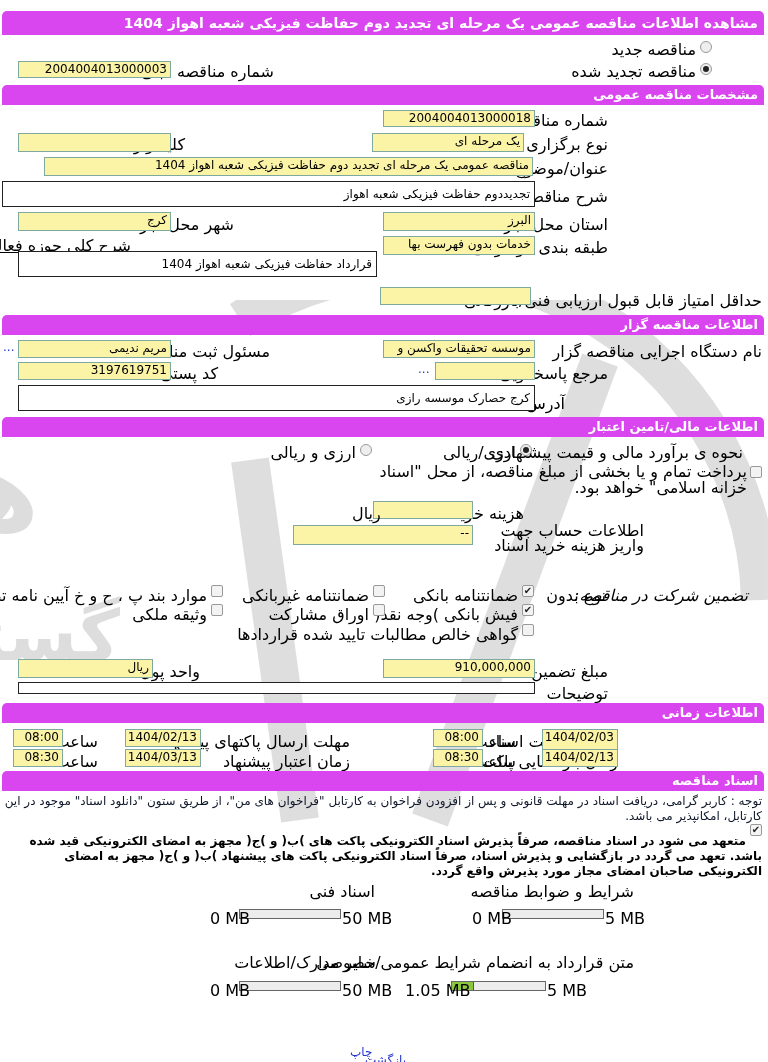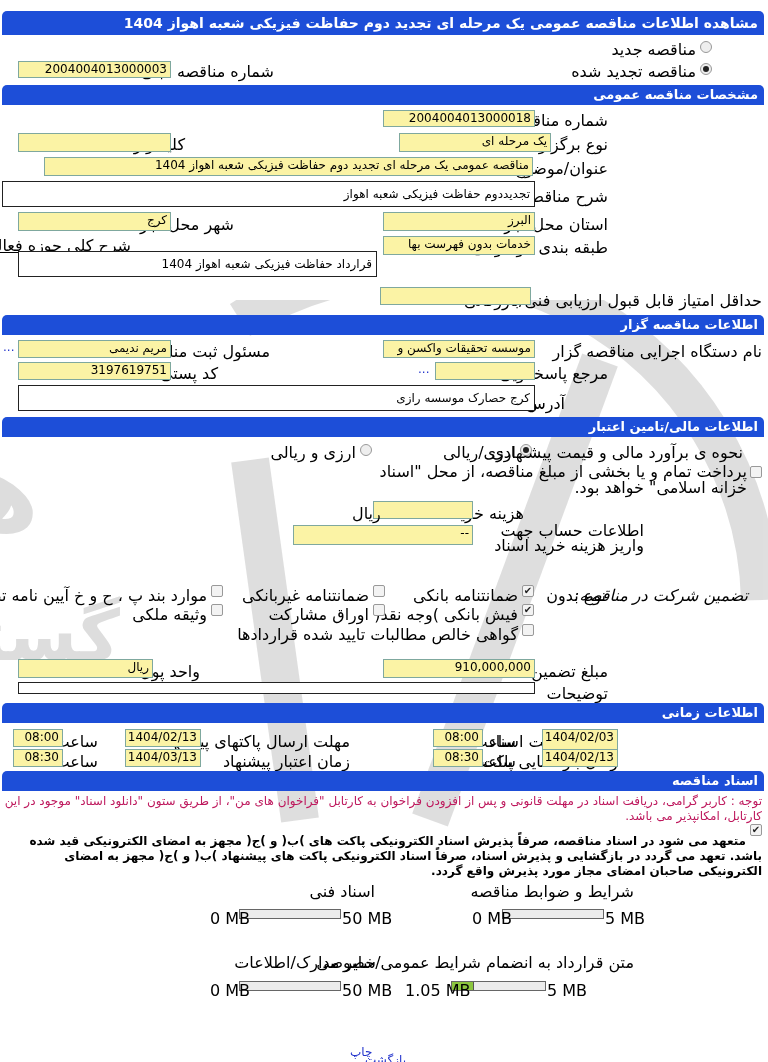--- a/index.html
+++ b/index.html
@@ -5,21 +5,21 @@
   html, body { margin:0; padding:0; }
   body {
     width:768px; height:1062px; position:relative; overflow:hidden;
     background:#ffffff;
     font-family:"DejaVu Sans", sans-serif; font-size:12px; color:#000;
     direction:rtl;
   }
   .wm { position:absolute; left:0; top:300px; width:768px; height:560px; pointer-events:none; z-index:0; }
   .hdr {
     position:absolute; left:2px; right:4px; height:20px;
-    background:#1d4ed8; color:#fff; font-weight:bold; font-size:13px;
+    background:#d946ef; color:#fff; font-weight:bold; font-size:13px;
     border-radius:5px 5px 0 0; line-height:20px; padding-right:6px;
     box-sizing:border-box; z-index:1; white-space:nowrap; overflow:hidden;
   }
   .hdr.big { height:24px; line-height:24px; font-size:14px; top:11px; }
   .lbl { position:absolute; z-index:1; white-space:nowrap; font-size:16px; }
   .inp {
     position:absolute; z-index:1; background:#fbf3a5; border:1px solid #7fa89e;
     height:17px; box-sizing:border-box; line-height:15px; padding:0 3px;
     font-size:12px; white-space:nowrap; overflow:hidden; text-align:right;
   }
@@ -33,21 +33,21 @@
   }
   .radio.on::after {
     content:""; position:absolute; left:2px; top:2px; width:6px; height:6px; border-radius:50%; background:#222;
   }
   .chk {
     position:absolute; z-index:1; width:12px; height:12px; border:1px solid #999;
     background:#f3f3f3; box-sizing:border-box; border-radius:2px;
     font-size:10px; line-height:10px; text-align:center; color:#222;
   }
   .dots { position:absolute; z-index:1; color:#2233cc; font-size:12px; }
-  .note { position:absolute; z-index:1; color:#be185d; font-size:12px; line-height:15px; right:6px; left:4px; }
+  .note { position:absolute; z-index:1; color:#0f172a; font-size:12px; line-height:15px; right:6px; left:4px; }
   .bold { position:absolute; z-index:1; font-weight:bold; font-size:12px; line-height:15px; right:6px; left:4px; }
   .bar { position:absolute; z-index:1; height:10px; border:1px solid #666; background:#ececec; box-sizing:border-box; }
   .bar .fill { position:absolute; left:0; top:0; bottom:0; background:#8cc63f; border-right:1px solid #555; }
   .link { position:absolute; z-index:1; color:#2233cc; font-size:12px; }
 </style>
 </head>
 <body>
 
 <svg class="wm" viewBox="0 0 768 560">
   <g fill="none" stroke="#d4d4d4" stroke-width="38" opacity="0.75">
@@ -69,21 +69,21 @@
 <div class="lbl" style="right:72px;top:62px;">مناقصه تجدید شده</div>
 <div class="lbl" style="right:494px;top:62px;">شماره مناقصه قبلی</div>
 <div class="inp" style="left:18px;top:61px;width:153px;">2004004013000003</div>
 
 <div class="hdr" style="top:85px;">مشخصات مناقصه عمومی</div>
 
 <div class="lbl" style="right:160px;top:111px;">شماره مناقصه</div>
 <div class="inp" style="left:383px;top:110px;width:152px;">2004004013000018</div>
 
 <div class="lbl" style="right:160px;top:135px;">نوع برگزاری</div>
-<div class="inp" style="left:399px;top:133px;width:152px;height:19px;">یک مرحله ای</div>
+<div class="inp" style="left:372px;top:133px;width:152px;height:19px;">یک مرحله ای</div>
 <div class="lbl" style="right:583px;top:135px;">کلید واژه</div>
 <div class="inp" style="left:18px;top:133px;width:153px;height:19px;"></div>
 
 <div class="lbl" style="right:160px;top:159px;">عنوان/موضوع مناقصه</div>
 <div class="inp" style="left:44px;top:157px;width:489px;height:19px;">مناقصه عمومی یک مرحله ای تجدید دوم حفاظت فیزیکی شعبه اهواز 1404</div>
 
 <div class="lbl" style="right:160px;top:187px;">شرح مناقصه</div>
 <div class="box" style="left:2px;top:181px;width:533px;height:26px;line-height:24px;text-align:right;">تجدیددوم حفاظت فیزیکی شعبه اهواز</div>
 
 <div class="lbl" style="right:160px;top:215px;">استان محل اجرا</div>

